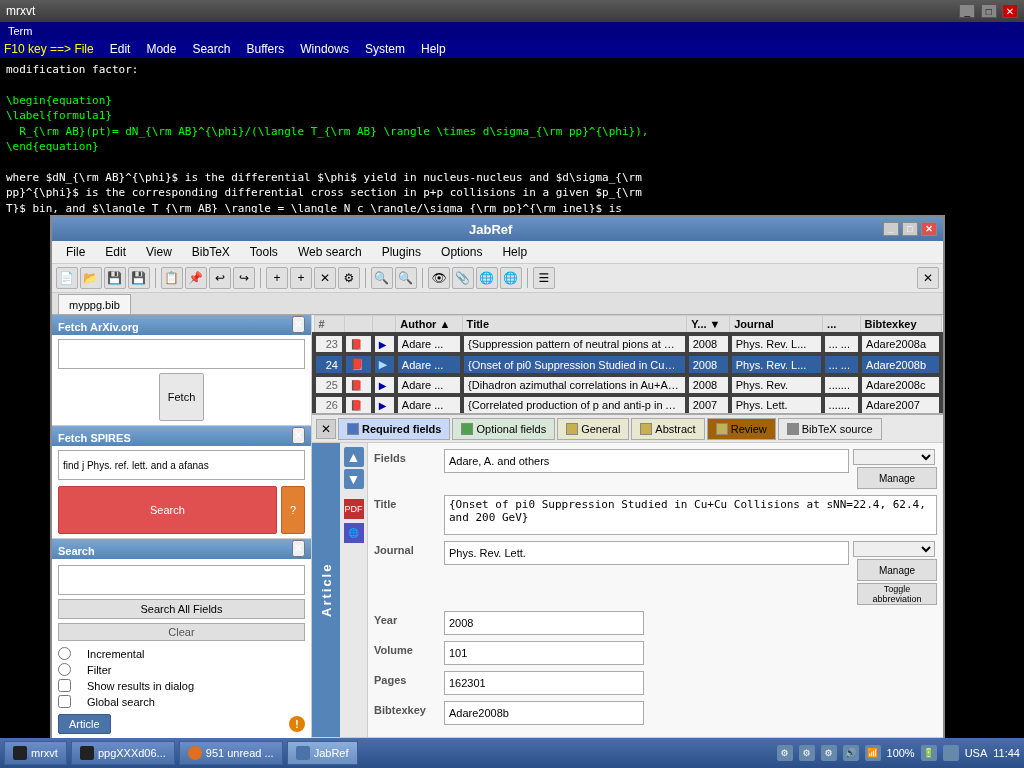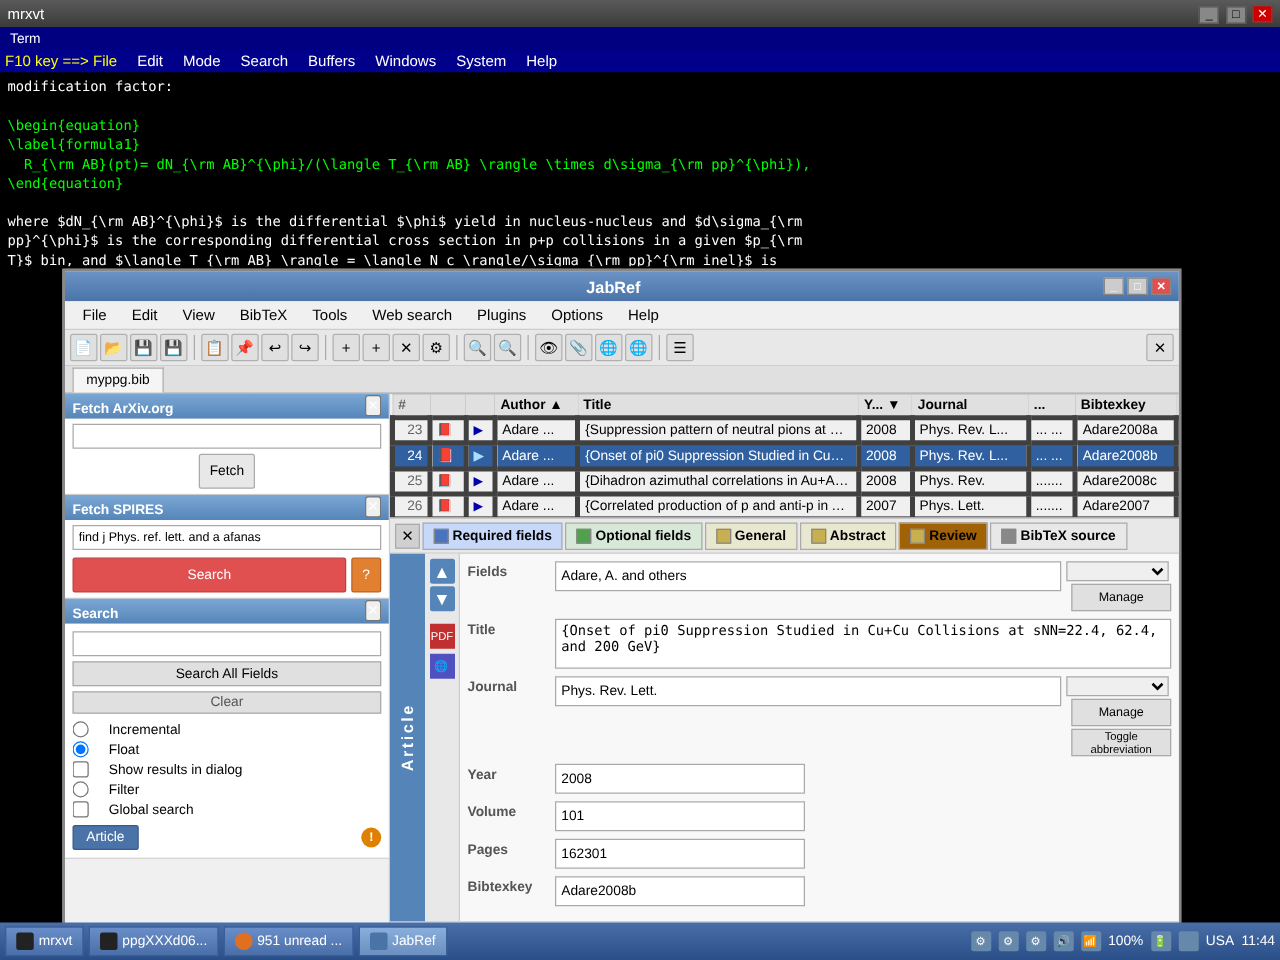--- a/index.html
+++ b/index.html
@@ -120,21 +120,21 @@
       display: inline-flex; align-items: center; justify-content: center;
       font-size: 12px;
       border-radius: 2px;
     }
     .tb-sep { width: 1px; height: 20px; background: #aaa; margin: 0 3px; }
     .jabref-tabs {
       border-bottom: 1px solid #aaa;
       padding: 0 6px;
       background: #e0e0e0;
       display: flex;
-      align-items: center;
+      align-items: flex-end;
       height: 22px;
     }
     .file-tab {
       background: #f5f5f5;
       border: 1px solid #aaa;
       border-bottom: none;
       padding: 2px 10px;
       font-size: 11px;
       cursor: pointer;
       height: 20px;
@@ -167,30 +167,30 @@
       align-items: flex-end;
       justify-content: space-between;
       height: 20px;
     }
     .panel-content {
       padding: 4px 6px;
       background: #fff;
     }
     .panel-input {
       width: 100%;
-      height: 20px;
+      height: 30px;
       font-size: 11px;
       border: 1px solid #aaa;
       padding: 2px 4px;
       margin-bottom: 4px;
     }
     .panel-btn {
       background: #e8e8e8;
       border: 1px solid #aaa;
-      padding: 7px 8px;
+      padding: 17px 8px;
       font-size: 11px;
       cursor: pointer;
       border-radius: 2px;
     }
     .panel-btn-row {
       display: flex;
       gap: 4px;
       margin-top: 2px;
     }
     .spires-input { font-size: 10px; }
@@ -320,21 +320,20 @@
     .editor-tab {
       display: flex;
       align-items: center;
       gap: 3px;
       padding: 2px 8px;
       background: #d8e8d8;
       border: 1px solid #aaa;
       font-size: 11px;
       cursor: pointer;
       height: 22px;
-      font-weight: bold;
     }
     .editor-tab.optional { background: #d8e8d8; }
     .editor-tab.general { background: #e8e8d0; }
     .editor-tab.abstract { background: #e8e8d0; }
     .editor-tab.review { background: #a16207; }
     .editor-tab.bibtex { background: #e8e8e8; }
     .editor-tab.required { background: #c8d8f8; font-weight: bold; }
     .tab-icon {
       width: 12px; height: 12px;
       display: inline-block;
@@ -643,30 +642,26 @@
         <div class="panel-content">
           <input class="panel-input" type="text" style="">
           <button class="search-all-btn">Search All Fields</button>
           <button class="clear-btn">Clear</button>
           <div class="radio-group">
             <label class="radio-item">
               <input type="radio" name="stype" style=""> 
                 <span>Incremental</span>
             </label>
             <label class="radio-item">
-              <input type="radio" name="stype" checked="" style=""> 
-                <span>Float</span>
+              <input type="radio" name="stype" style=""> 
+                <span>Filter</span>
             </label>
             <label class="radio-item">
               <input type="checkbox" style=""> 
                 <span>Show results in dialog</span>
-            </label>
-            <label class="radio-item">
-              <input type="radio" name="stype" style=""> 
-                <span>Filter</span>
             </label>
             <label class="radio-item">
               <input type="checkbox" style=""> 
                 <span>Global search</span>
             </label>
           </div>
           <div class="settings-row">
             <button class="settings-btn">Article</button>
             <span class="warn-icon">!</span>
           </div>

